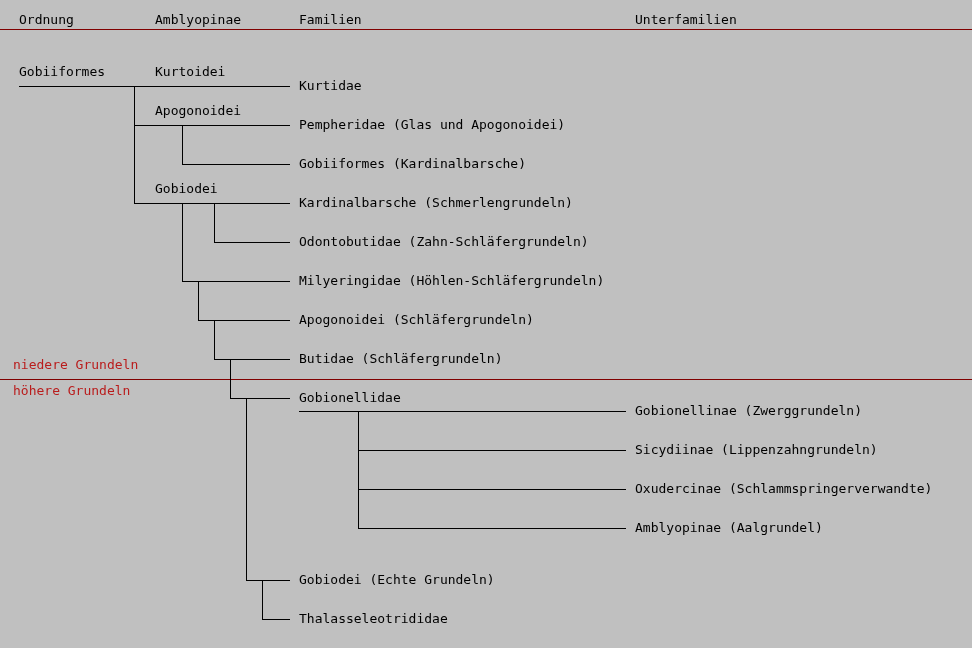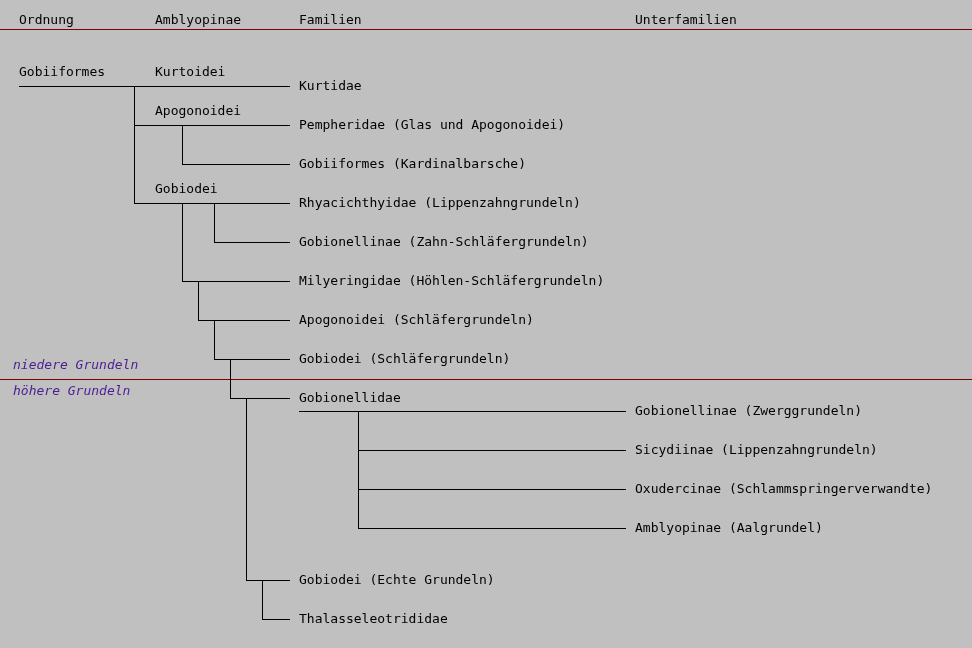--- a/index.html
+++ b/index.html
@@ -1,21 +1,21 @@
 <!DOCTYPE html>
 <html><head>
 <meta charset="utf-8">
 <style>
   html, body { margin: 0; padding: 0; }
   body {
     width: 972px; height: 648px; background: #c0c0c0; position: relative; overflow: hidden;
     font-family: "DejaVu Sans Mono", "Liberation Mono", monospace; font-size: 13px; color: #000;
   }
   .t { position: absolute; white-space: nowrap; line-height: 14px; letter-spacing: 0px; }
-  .red { color: #4c1d95; font-style: italic; }
+  .red { color: #b91c1c; }
   .hl { position: absolute; height: 1px; background: #000; }
   .vl { position: absolute; width: 1px; background: #000; }
   .rline { position: absolute; height: 1px; background: #800000; left: 0; width: 972px; }
 </style>
 </head>
 <body>
 
 <div class="t" style="left:19px;top:13px">Ordnung</div>
 <div class="t" style="left:155px;top:13px">Amblyopinae</div>
 <div class="t" style="left:299px;top:13px">Familien</div>
@@ -27,25 +27,25 @@
 <div class="t red" style="left:13px;top:384px">höhere Grundeln</div>
 
 <div class="t" style="left:19px;top:65px">Gobiiformes</div>
 <div class="t" style="left:155px;top:65px">Kurtoidei</div>
 <div class="t" style="left:155px;top:104px">Apogonoidei</div>
 <div class="t" style="left:155px;top:182px">Gobiodei</div>
 
 <div class="t" style="left:299px;top:79px">Kurtidae</div>
 <div class="t" style="left:299px;top:118px">Pempheridae (Glas und Apogonoidei)</div>
 <div class="t" style="left:299px;top:157px">Gobiiformes (Kardinalbarsche)</div>
-<div class="t" style="left:299px;top:196px">Rhyacichthyidae (Lippenzahngrundeln)</div>
-<div class="t" style="left:299px;top:235px">Gobionellinae (Zahn-Schläfergrundeln)</div>
+<div class="t" style="left:299px;top:196px">Kardinalbarsche (Schmerlengrundeln)</div>
+<div class="t" style="left:299px;top:235px">Odontobutidae (Zahn-Schläfergrundeln)</div>
 <div class="t" style="left:299px;top:274px">Milyeringidae (Höhlen-Schläfergrundeln)</div>
 <div class="t" style="left:299px;top:313px">Apogonoidei (Schläfergrundeln)</div>
-<div class="t" style="left:299px;top:352px">Gobiodei (Schläfergrundeln)</div>
+<div class="t" style="left:299px;top:352px">Butidae (Schläfergrundeln)</div>
 <div class="t" style="left:299px;top:391px">Gobionellidae</div>
 <div class="t" style="left:299px;top:573px">Gobiodei (Echte Grundeln)</div>
 <div class="t" style="left:299px;top:612px">Thalasseleotrididae</div>
 
 <div class="t" style="left:635px;top:404px">Gobionellinae (Zwerggrundeln)</div>
 <div class="t" style="left:635px;top:443px">Sicydiinae (Lippenzahngrundeln)</div>
 <div class="t" style="left:635px;top:482px">Oxudercinae (Schlammspringerverwandte)</div>
 <div class="t" style="left:635px;top:521px">Amblyopinae (Aalgrundel)</div>
 
 <div class="hl" style="left:19px;top:86px;width:271px"></div>

